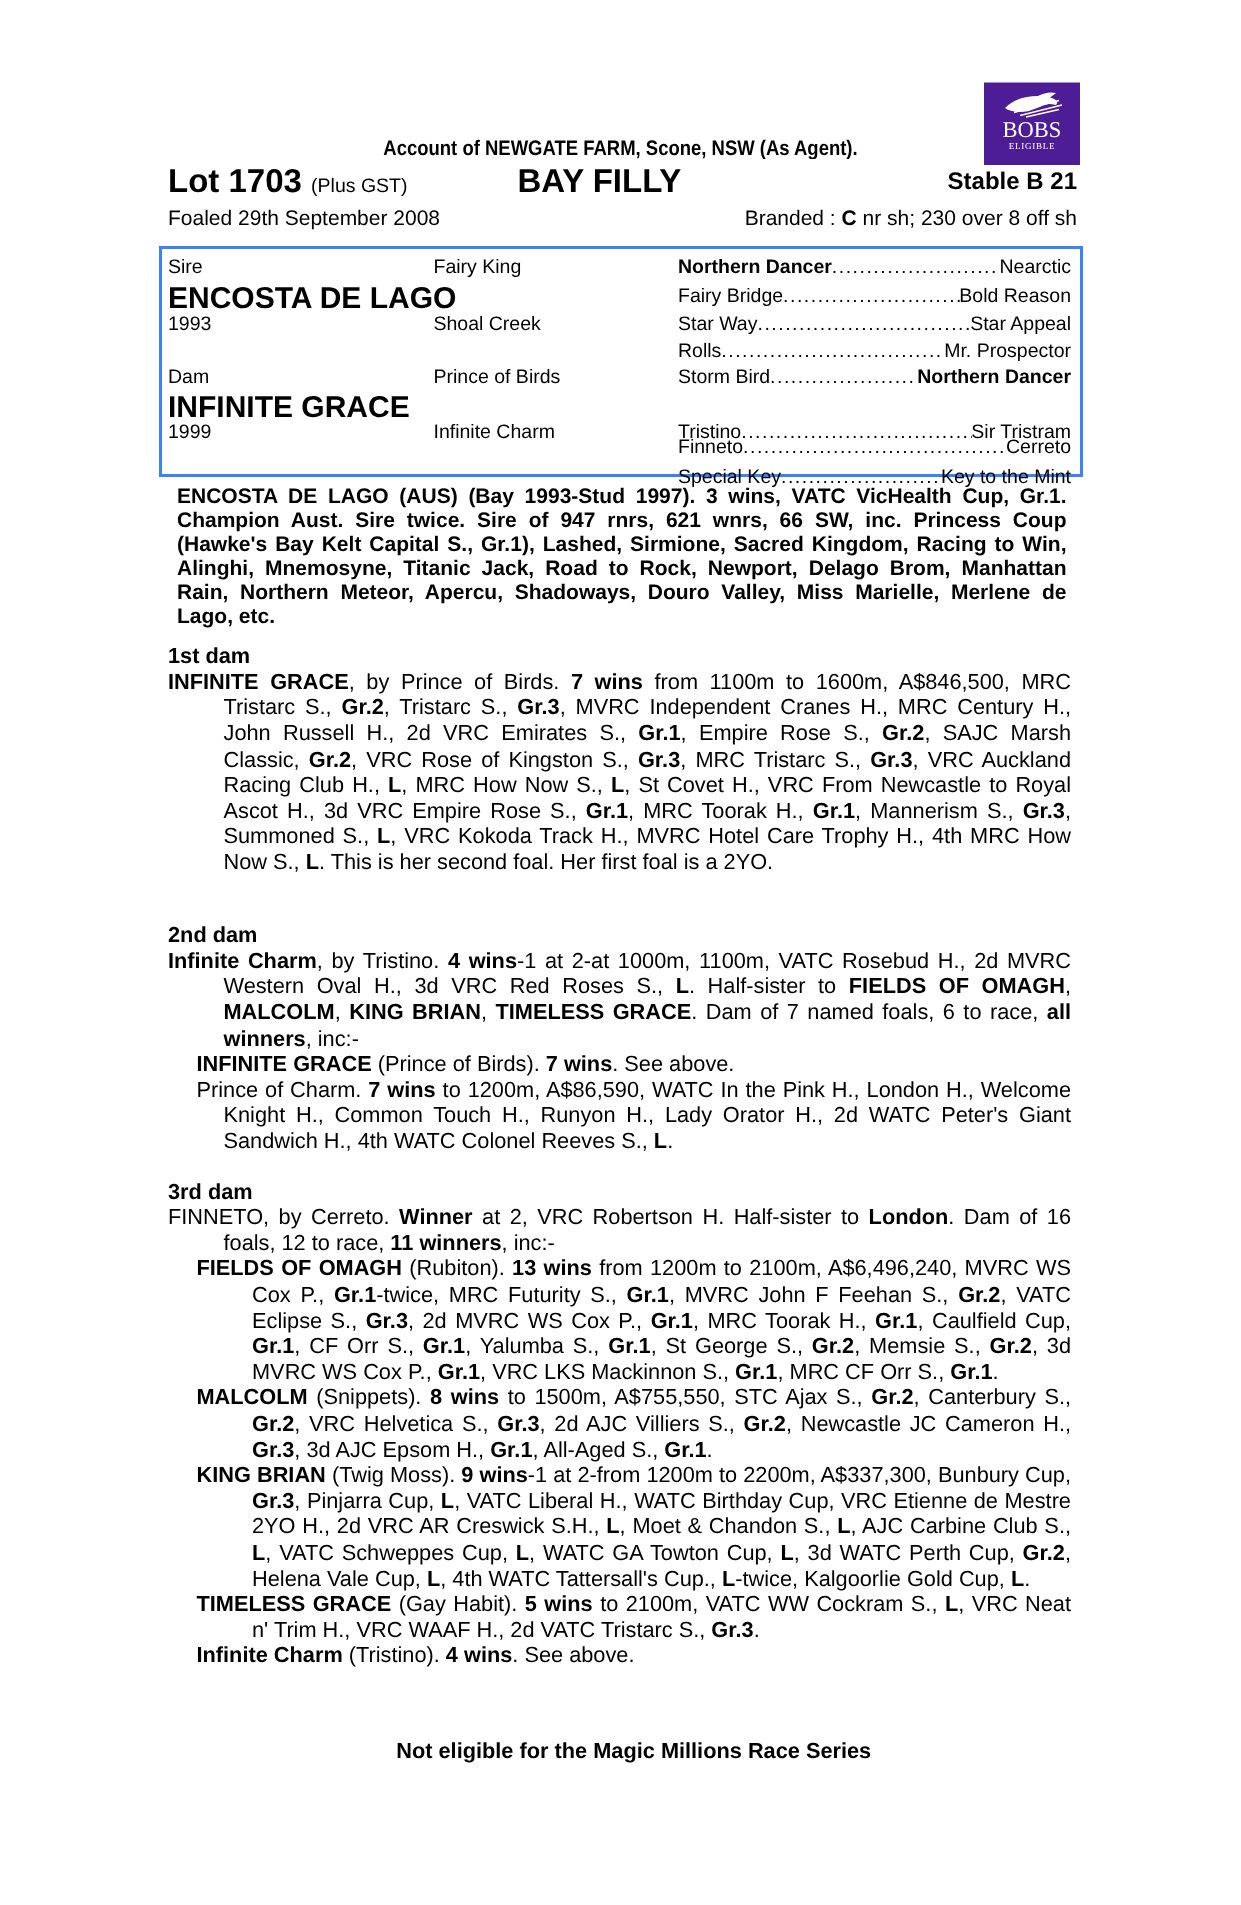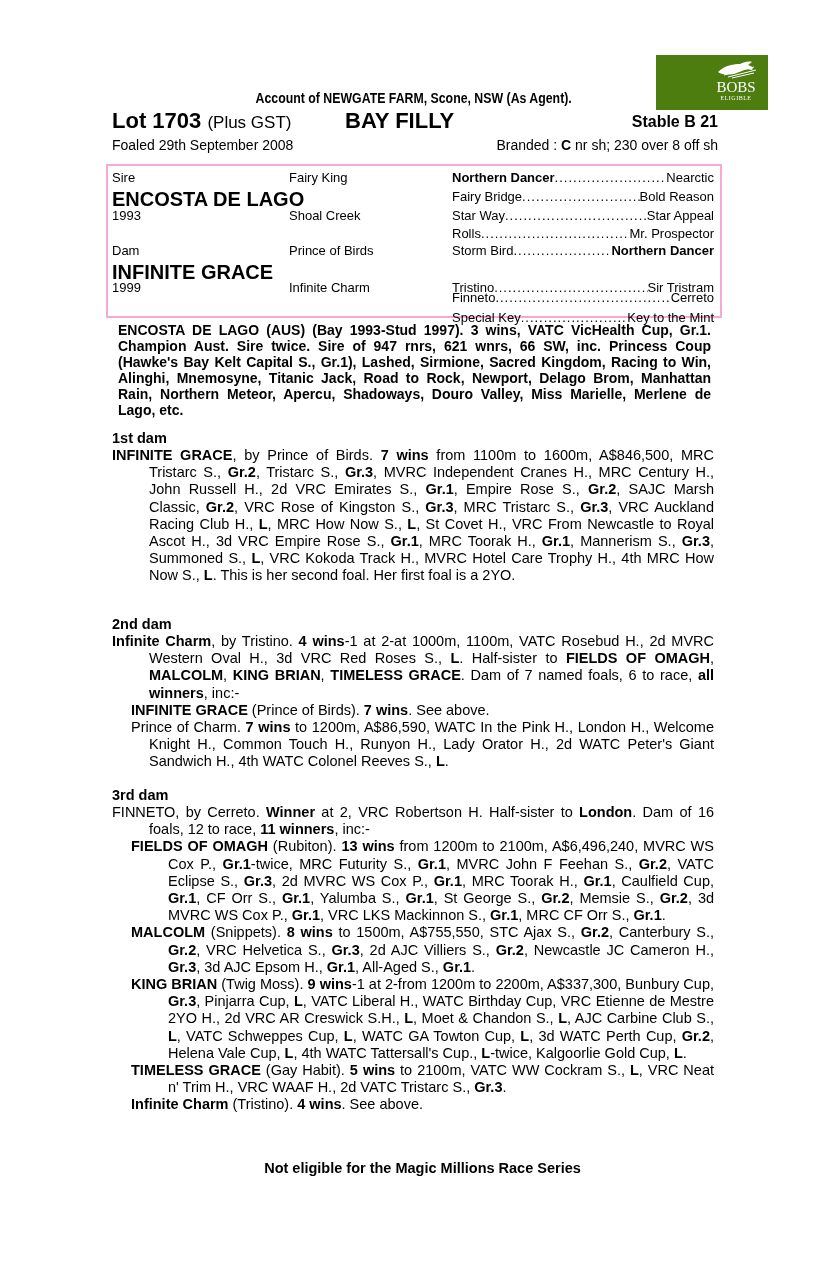--- a/index.html
+++ b/index.html
@@ -1,31 +1,31 @@
 <!DOCTYPE html>
 <html><head>
 <meta charset="utf-8">
 <style>
   html, body { margin: 0; padding: 0; background: #ffffff; }
   body { width: 827px; height: 1270px; position: relative; color: #000; font-family: "Liberation Sans", sans-serif; overflow: hidden; }
   .page { position: absolute; left: 0; top: 0; width: 827px; height: 1270px; }
-  .logo { position: absolute; left: 656px; top: 55px; width: 64px; height: 55px; background: #4d7c0f; color: #fff; text-align: center; padding-left: 48px; }
+  .logo { position: absolute; left: 656px; top: 55px; width: 64px; height: 55px; background: #4c1d95; color: #fff; text-align: center; }
   .logo svg { display: block; margin: 3px auto 0 auto; }
   .logo .bobs { font-family: "Liberation Serif", serif; font-size: 15px; line-height: 14px; letter-spacing: 0px; }
   .logo .elig { font-family: "Liberation Serif", serif; font-size: 6px; letter-spacing: 0.5px; line-height: 8px; }
   .account { position: absolute; left: 0; width: 827px; top: 90px; text-align: center; font-weight: bold; font-size: 14px; font-family: "Liberation Sans", sans-serif; transform: scaleX(0.88); transform-origin: 415px 0; }
   .lotline { position: absolute; left: 112px; top: 108px; width: 606px; height: 28px; }
   .lot { position: absolute; left: 0; top: 0; font-weight: bold; font-size: 22px; }
-  .lot .gst { font-weight: normal; font-size: 17px; }
+  .lot .gst { font-weight: normal; font-size: 13px; }
   .bayfilly { position: absolute; left: 233px; top: 0; font-weight: bold; font-size: 22px; }
   .stable { position: absolute; right: 0; top: 5px; font-weight: bold; font-size: 16px; }
   .foaled { position: absolute; left: 112px; top: 137px; font-size: 14px; }
   .branded { position: absolute; right: 109px; top: 137px; font-size: 14px; }
   .branded b { font-weight: bold; }
-  .pedbox { position: absolute; left: 106px; top: 164px; width: 612px; height: 150px; border: 2px solid #f9a8d4; }
+  .pedbox { position: absolute; left: 106px; top: 164px; width: 612px; height: 150px; border: 2px solid #3b82f6; }
   .ped { position: absolute; font-size: 13px; white-space: nowrap; }
   .ped.big { font-weight: bold; font-size: 20px; }
   .gp { position: absolute; left: 344px; width: 262px; font-size: 13px; display: flex; white-space: nowrap; }
   .gp .l { flex: 0 0 auto; }
   .gp .dots { flex: 1 1 auto; overflow: hidden; letter-spacing: 1px; }
   .gp .dots::after { content: "......................................................................................"; }
   .gp .r { flex: 0 0 auto; }
   .gp .bold { font-weight: bold; }
   .sirepara { position: absolute; left: 118px; top: 322px; width: 593px; font-weight: bold; font-size: 14px; line-height: 16px; text-align: justify; }
   .sec { position: absolute; left: 112px; width: 602px; font-size: 14.5px; line-height: 17.2px; }

